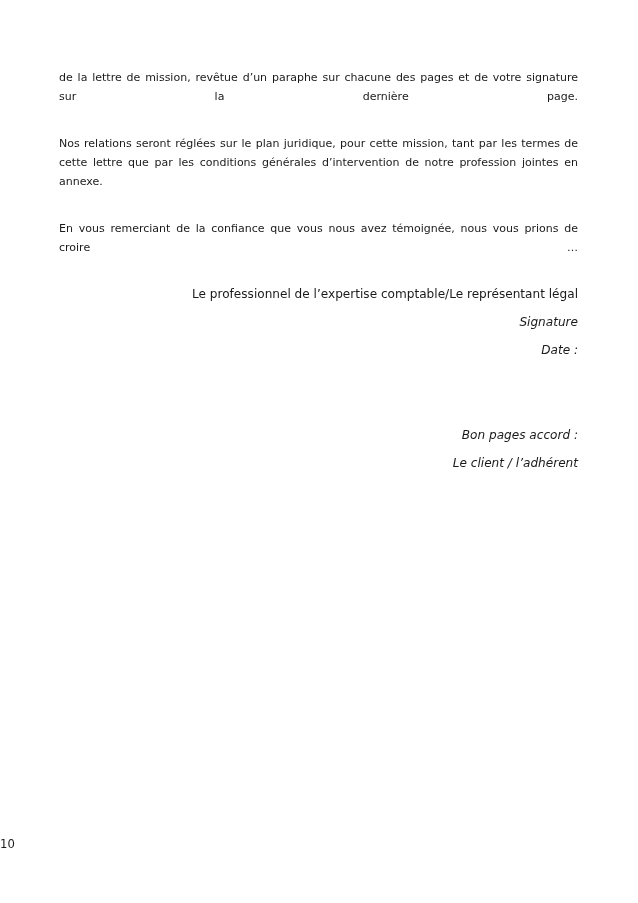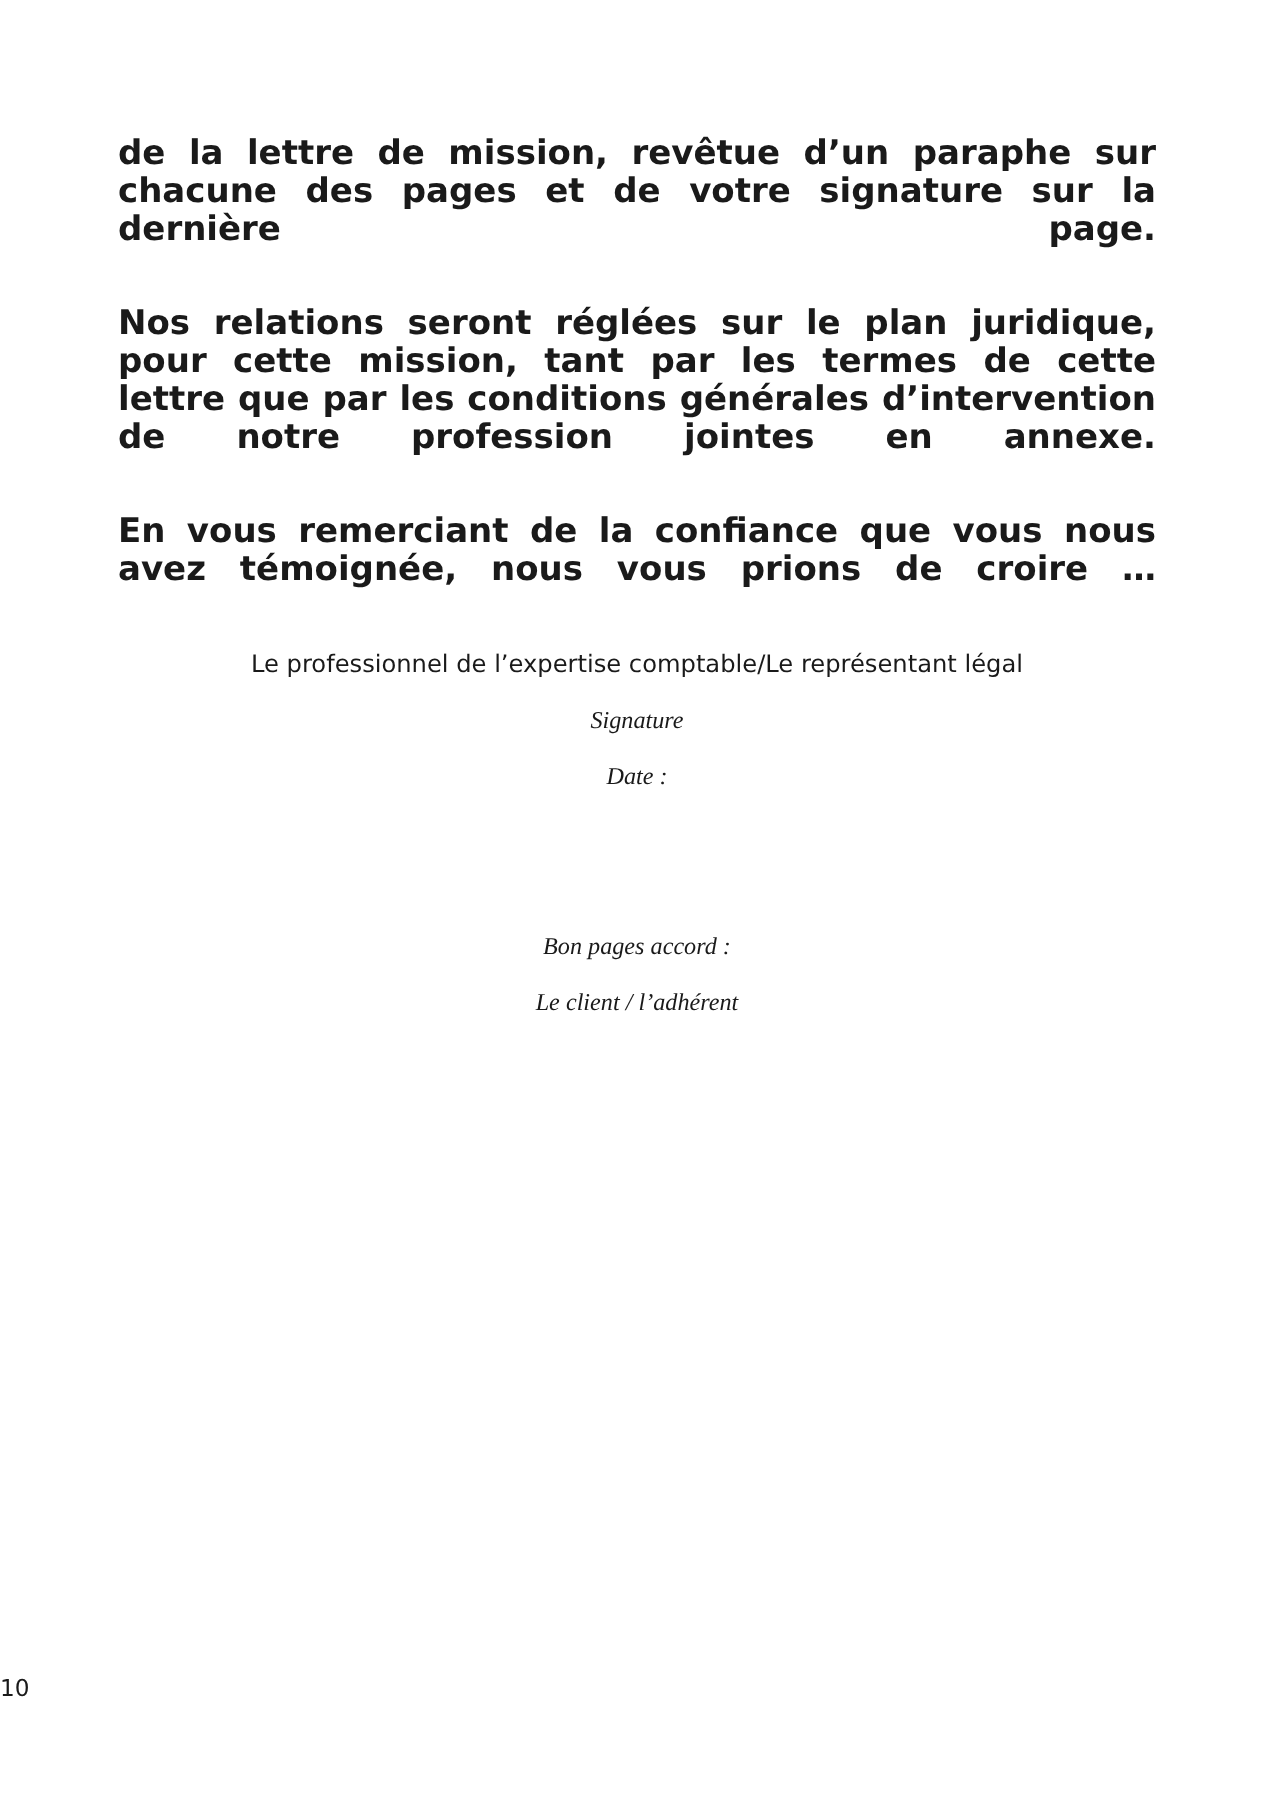--- a/index.html
+++ b/index.html
@@ -20,48 +20,46 @@
     box-sizing: border-box;
   }
   .content {
     position: absolute;
     left: 59px;
     top: 68px;
     width: 519px;
   }
   .para {
     margin: 0 0 9px 0;
-    font-size: 17px;
+    font-size: 11px;
     line-height: 19px;
     text-align: justify;
     text-justify: inter-word;
     -webkit-hyphens: none;
     hyphens: none;
     word-spacing: 0px;
-    font-weight: bold;
   }
   .para-justified {
     text-align: justify;
   }
   
   .para-justified::after {
     content: "";
     display: inline-block;
     width: 100%;
   }
   .line-block {
     margin: 0 0 9px 0;
     font-size: 12.1px;
     line-height: 19px;
-    text-align: center;
+    text-align: right;
     white-space: pre-wrap;
   }
   .italic {
     font-style: italic;
-    font-family: Liberation Serif, serif;
   }
   .spacer-block {
     height: 57px;
   }
   .page-number {
     position: absolute;
     left: 0;
     top: 836px;
     width: 638px;
     text-align: left;

